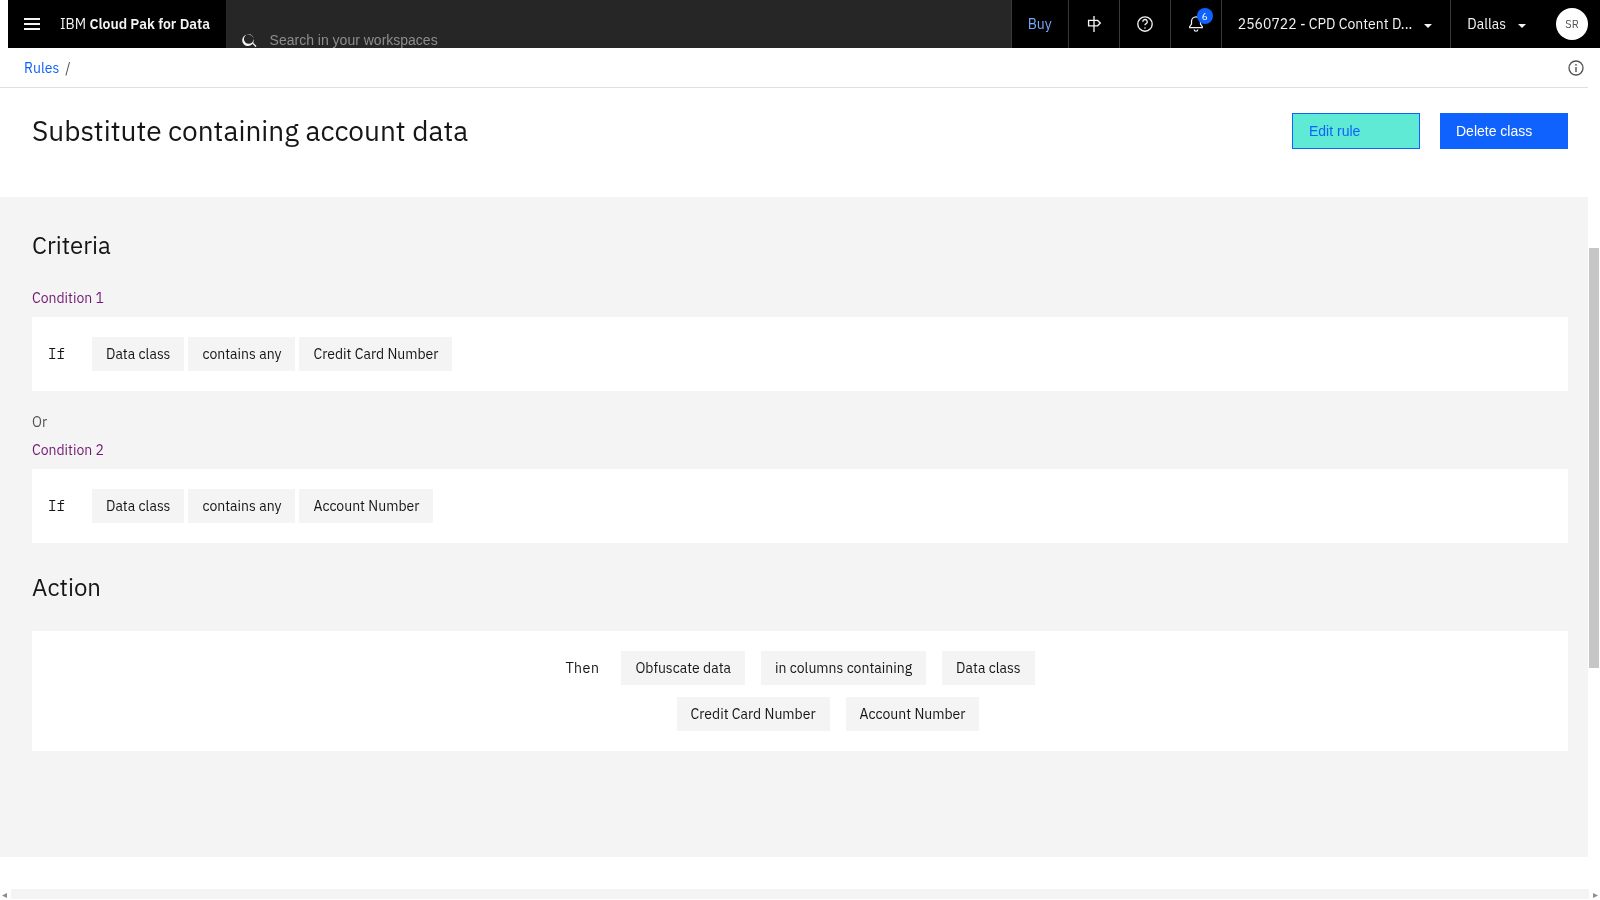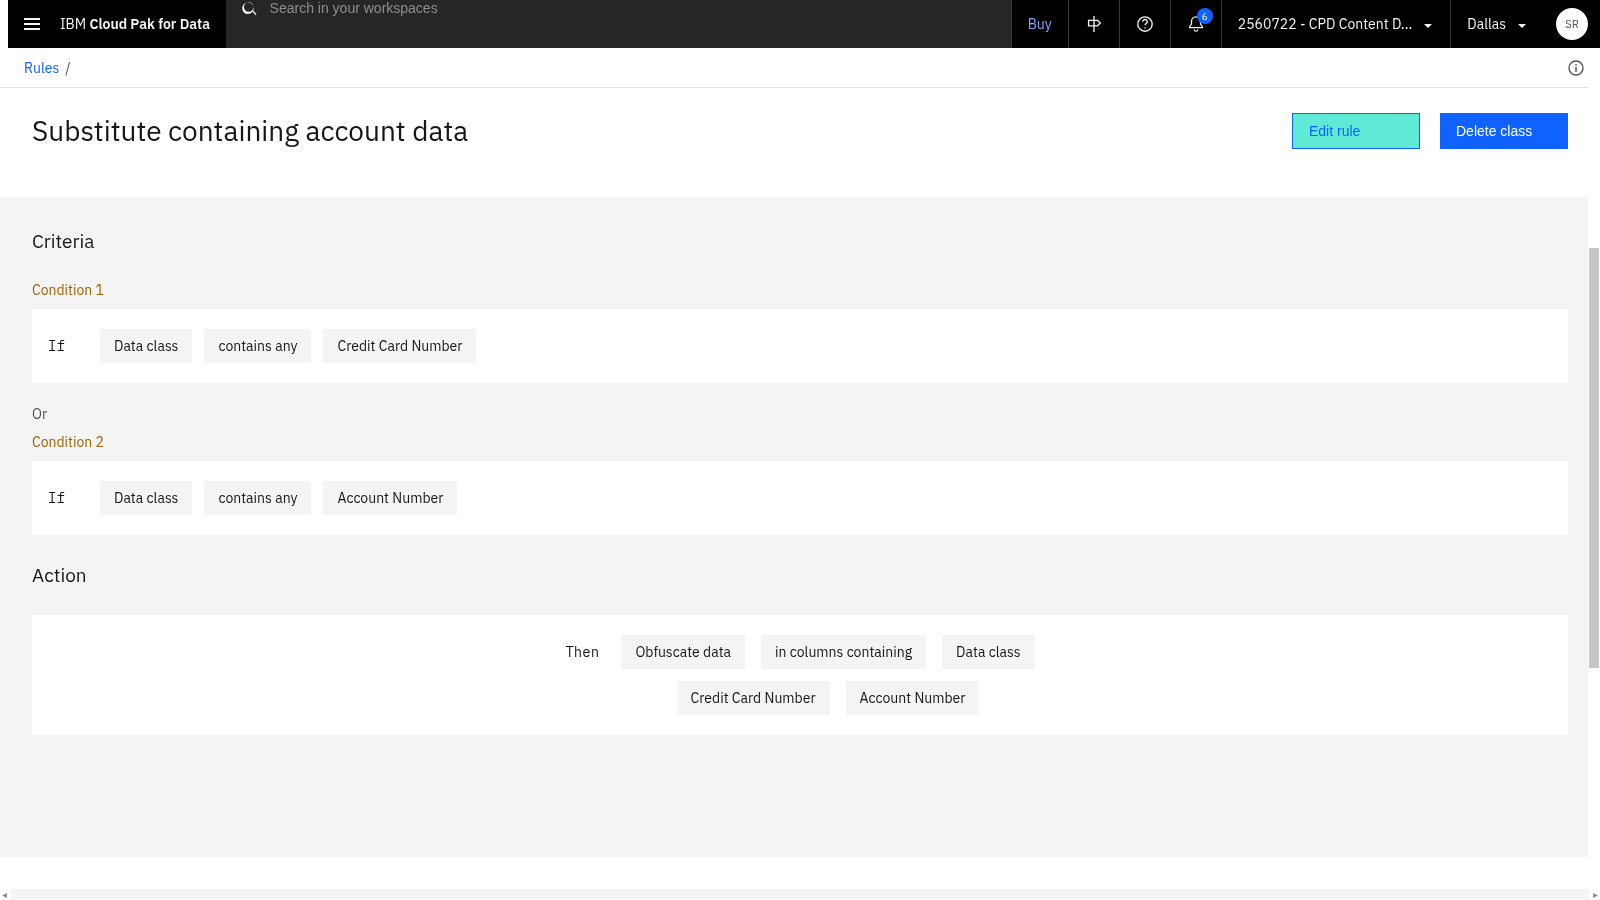--- a/index.html
+++ b/index.html
@@ -5,21 +5,21 @@
 * { box-sizing: border-box; margin: 0; padding: 0; }
 body { font-family: "IBM Plex Sans", -apple-system, BlinkMacSystemFont, "Segoe UI", sans-serif; font-size: 14px; color: #161616; background: #fff; overflow: hidden; width: 1600px; height: 900px; }
 
 
 .topbar { height: 48px; background: #000000; display: flex; align-items: center; color: #f4f4f4; margin-left: 8px; }
 .hamburger { width: 48px; height: 48px; display: flex; align-items: center; justify-content: center; cursor: pointer; }
 .hamburger svg { fill: #f4f4f4; }
 .brand { padding: 0 16px 0 4px; font-size: 14px; white-space: nowrap; }
 .brand .b1 { font-weight: 400; }
 .brand .b2 { font-weight: 600; }
-.search-wrap { flex: 1; height: 48px; background: #262626; display: flex; align-items: flex-start; padding: 0 16px; }
+.search-wrap { flex: 1; height: 48px; background: #262626; display: flex; align-items: flex-end; padding: 0 16px; }
 .search-wrap svg { fill: #f4f4f4; margin-right: 12px; }
 .search-wrap input { background: transparent; border: none; outline: none; color: #f4f4f4; font-size: 14px; width: 100%; }
 .search-wrap input::placeholder { color: #8d8d8d; }
 .header-right { display: flex; align-items: center; height: 57px; }
 .hr-item { height: 48px; display: flex; align-items: center; justify-content: center; border-left: 1px solid #393939; padding: 0 16px; cursor: pointer; position: relative; }
 .hr-link { color: #78a9ff; font-size: 14px; }
 .hr-icon svg { fill: #f4f4f4; }
 .badge { position: absolute; top: 8px; right: 8px; background: #0f62fe; color: #fff; border-radius: 8px; min-width: 16px; height: 16px; font-size: 10px; display: flex; align-items: center; justify-content: center; padding: 0 4px; }
 .hr-text { color: #f4f4f4; font-size: 14px; display: flex; align-items: center; gap: 10px; white-space: nowrap; }
 .chev { width: 12px; height: 12px; }
@@ -36,23 +36,23 @@
 
 .title-row { display: flex; align-items: center; padding: 24px 32px 48px 32px; }
 .page-title { font-size: 28px; font-weight: 400; color: #161616; }
 .title-actions { margin-left: auto; display: flex; gap: 20px; }
 .btn { height: 36px; padding: 0 16px; font-size: 14px; border: none; cursor: pointer; display: flex; align-items: center; min-width: 128px; }
 .btn-outline { background: #5eead4; border: 1px solid #0f62fe; color: #0f62fe; }
 .btn-primary { background: #0f62fe; color: #fff; }
 
 
 .content { background: #f4f4f4; padding: 32px; height: calc(900px - 48px - 40px - 152px); overflow-y: auto; }
-.section-h { font-size: 19px; font-weight: 400; color: #161616; margin-bottom: 28px; }
-.cond-label { font-size: 14px; color: #a16207; margin-bottom: 10px; }
-.cond-box { background: #fff; padding: 20px 16px; display: flex; flex-wrap: wrap; align-items: center; gap: 12px; }
+.section-h { font-size: 24px; font-weight: 400; color: #161616; margin-bottom: 28px; }
+.cond-label { font-size: 14px; color: #701a75; margin-bottom: 10px; }
+.cond-box { background: #fff; padding: 20px 16px; display: flex; flex-wrap: wrap; align-items: center; gap: 4px; }
 .cond-prefix { font-family: "IBM Plex Mono", monospace; font-size: 14px; color: #161616; width: 40px; }
 .pill { background: #f4f4f4; padding: 8px 14px; font-size: 14px; color: #161616; }
 .or-label { font-size: 14px; color: #525252; margin: 22px 0 10px 0; }
 .action-rows { display:flex; flex-direction:column; gap:12px; }
 .action-row { display:flex; align-items:center; gap:16px; flex-wrap:wrap; }
 .action-row .cond-prefix { visibility: visible; }
 .action-row.secondary .cond-prefix { visibility: hidden; }
 .spacer { height: 28px; }
 
 

